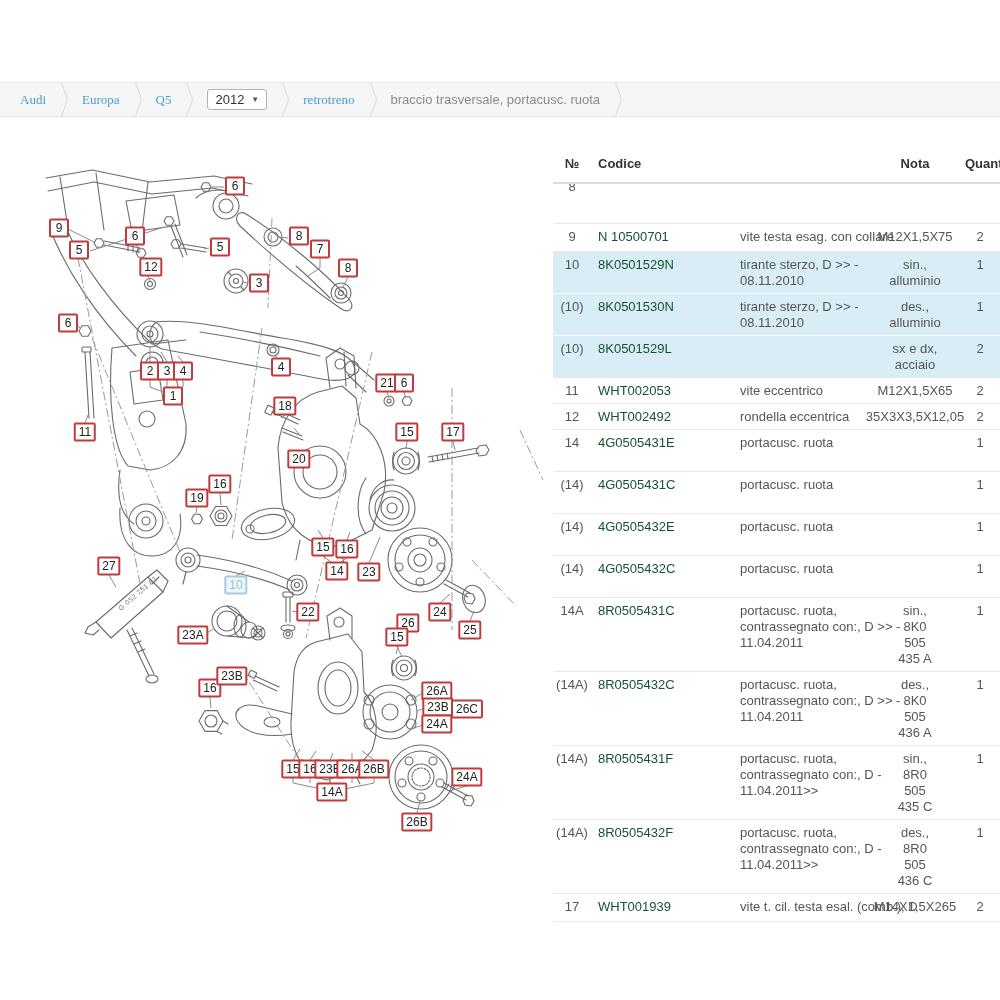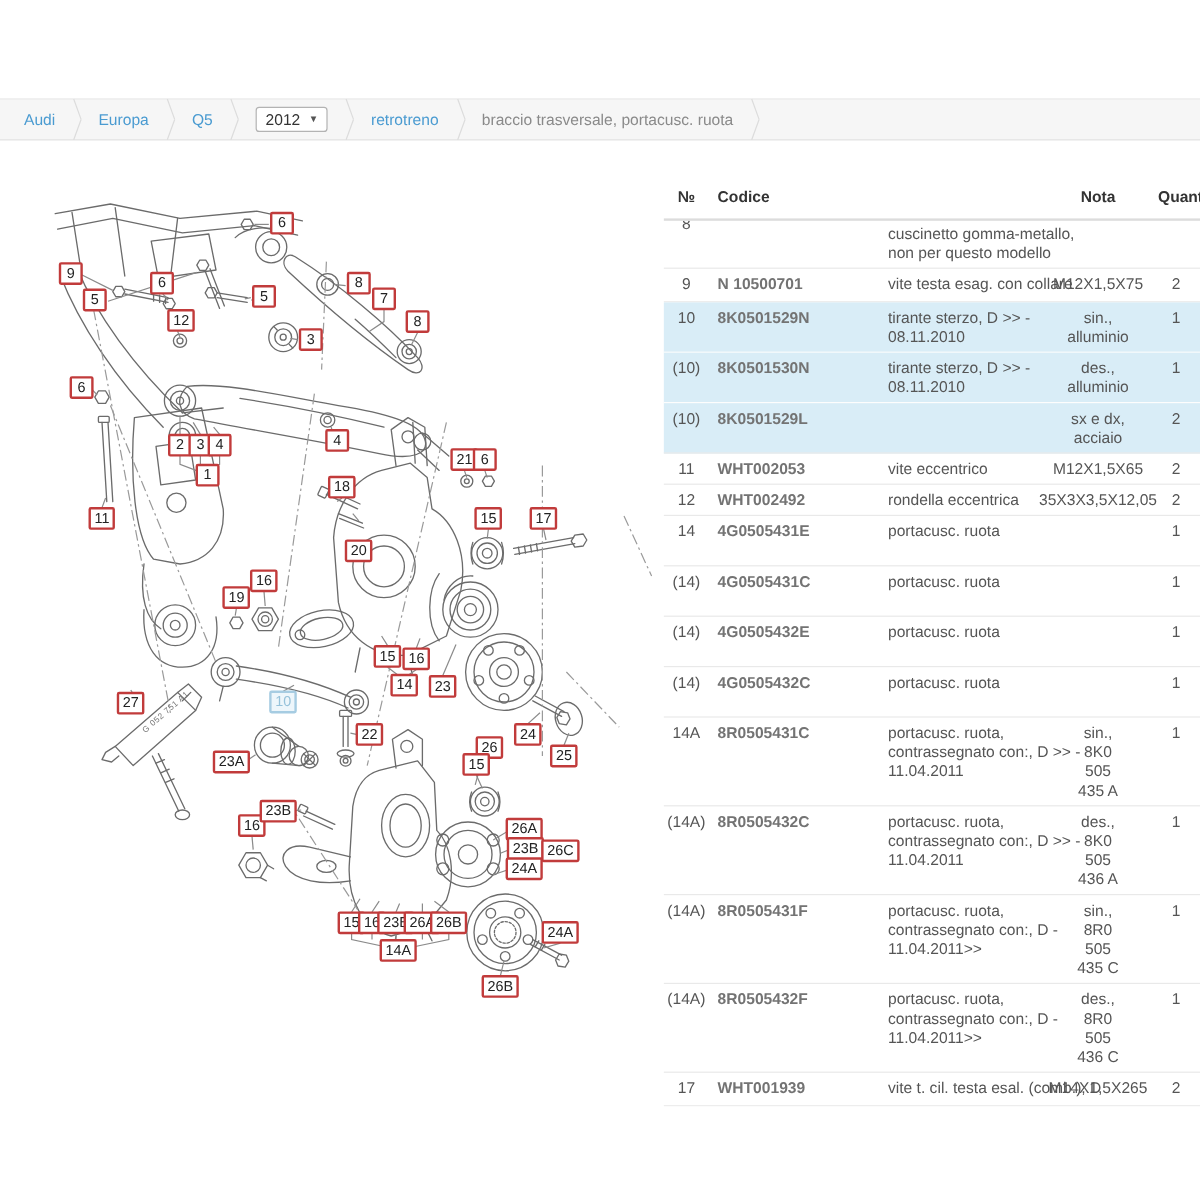--- a/index.html
+++ b/index.html
@@ -4,21 +4,21 @@
 <style>
   html,body{margin:0;padding:0;background:#fff;width:1000px;height:1000px;overflow:hidden;
     font-family:"Liberation Sans","DejaVu Sans",sans-serif;-webkit-font-smoothing:antialiased;}
   .page{position:relative;width:1000px;height:1000px;background:#fff;}
 
   
   .crumbbar{position:absolute;left:0;top:82px;width:1000px;height:33px;background:#f6f6f6;
     border-top:1px solid #e9e9e9;border-bottom:1px solid #e3e3e3;z-index:6;}
   #crumbs{display:flex;align-items:center;height:33px;padding-left:8px;font-size:13px;}
   .crumb{padding:0 12px;white-space:nowrap;text-decoration:none;}
-  .crumb.link{color:#4a9bd1;cursor:pointer;}
+  .crumb.link{color:#4a9bd1;cursor:pointer;font-family:Liberation Serif, serif;}
   .crumb.current{color:#8a8a8a;}
   .crumb-select{margin:0 12px;border:1px solid #b3b3b3;border-radius:3px;background:#fff;
     padding:2px 7px;color:#333;display:inline-flex;align-items:center;cursor:pointer;}
   .crumb-select .caret{font-size:8px;color:#555;margin-left:7px;}
   .crumb-sep{position:relative;width:12px;height:33px;flex:0 0 12px;}
   .crumb-sep::before,.crumb-sep::after{content:"";position:absolute;left:6px;width:1px;height:18px;background:#dcdcdc;}
   .crumb-sep::before{top:-1px;transform:rotate(-20deg);}
   .crumb-sep::after{top:16px;transform:rotate(20deg);}
 
   
@@ -35,21 +35,21 @@
     background:#fff;z-index:5;font-size:13px;color:#555;}
   .thead{position:absolute;left:0;top:0;width:100%;height:34px;background:#fff;
     border-bottom:2px solid #dcdcdc;z-index:3;}
   .thead .c{font-weight:bold;color:#333;padding-top:8px;}
   .tbody{position:absolute;left:0;top:34px;width:100%;height:740px;overflow:hidden;z-index:1;}
   .trow{position:relative;width:100%;border-bottom:1px solid #e9e9e9;box-sizing:border-box;}
   .trow.hl{background:#d9edf7;}
   .trow.lightdiv{border-bottom-color:#fdfdfd;}
   .c{position:absolute;top:0;padding-top:5px;line-height:16px;}
   .c.num{left:0;width:38px;text-align:center;}
-  .c.code{left:45px;width:138px;color:#737373;text-decoration:none;cursor:pointer;font-weight:bold;}
+  .c.code{left:45px;width:138px;color:#14532d;text-decoration:none;cursor:pointer;}
   .c.title{left:187px;width:178px;}
   .c.nota{left:312px;width:100px;text-align:center;}
   .c.nota div{white-space:nowrap;}
   .c.qty{left:419px;width:16px;text-align:center;}
   .thead .c.qty{left:412px;width:80px;text-align:left;}
   .trow.clip .c.num{transform:translateY(-8px);}
 </style>
 </head>
 <body>
 
@@ -334,21 +334,21 @@
       <div class="co" style="left: 281px; top: 367px;">4</div>
       <div class="co" style="left: 285px; top: 406px;">18</div>
       <div class="co" style="left: 299px; top: 443px; margin-top: 16px;">20</div>
       <div class="co" style="left: 85px; top: 432px;">11</div>
       <div class="co" style="left: 387px; top: 383px;">21</div>
       <div class="co" style="left: 404px; top: 383px;">6</div>
       <div class="co" style="left: 407px; top: 432px;">15</div>
       <div class="co" style="left: 453px; top: 432px;">17</div>
       <div class="co" style="left: 220px; top: 484px;">16</div>
       <div class="co" style="left: 197px; top: 498px;">19</div>
-      <div class="co" style="left: 109px; top: 566px; margin-top: 20px;">27</div>
+      <div class="co" style="left: 109px; top: 566px;">27</div>
       <div class="co hl" style="left: 236px; top: 585px;">10</div>
       <div class="co" style="left: 323px; top: 547px;">15</div>
       <div class="co" style="left: 347px; top: 549px;">16</div>
       <div class="co" style="left: 337px; top: 571px;">14</div>
       <div class="co" style="left: 369px; top: 572px;">23</div>
       <div class="co" style="left: 308px; top: 612px;">22</div>
       <div class="co" style="left: 193px; top: 635px;">23A</div>
       <div class="co" style="left: 408px; top: 623px;">26</div>
       <div class="co" style="left: 397px; top: 637px;">15</div>
       <div class="co" style="left: 440px; top: 612px;">24</div>
@@ -393,24 +393,20 @@
     <div class="thead">
       <div class="c num">№</div>
       <div class="c code" style="color:#333;font-weight:bold;">Codice</div>
       <div class="c nota">Nota</div>
       <div class="c qty">Quantità</div>
     </div>
     <div class="tbody" id="tbody">
         <div class="trow clip" style="height: 42px;">
           <div class="c num">8</div>
           <a class="c code"></a>
-          <div class="c title">
-            <div>cuscinetto gomma-metallo,</div>
-            <div>non per questo modello</div>
-          </div>
           <div class="c nota"></div>
           <div class="c qty"></div>
         </div>
         <div class="trow" style="height: 28px;">
           <div class="c num">9</div>
           <a class="c code">N 10500701</a>
           <div class="c title">
             <div>vite testa esag. con collare</div>
           </div>
           <div class="c nota">

